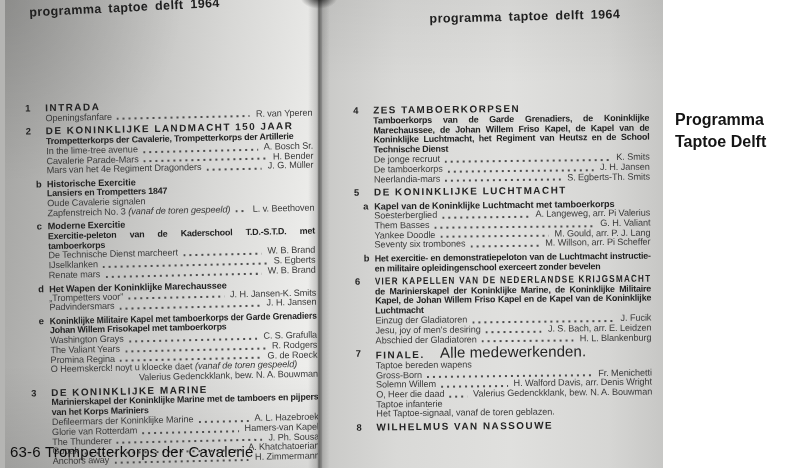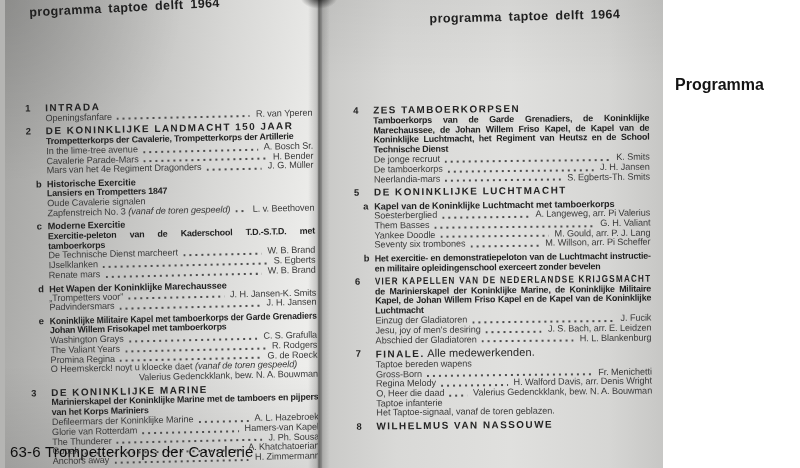--- a/index.html
+++ b/index.html
@@ -36,38 +36,38 @@
   .page-right .sections{margin-top:78px;}
 
   .section{display:flex;margin-bottom:3px;}
   .sec-num{flex:0 0 auto;width:20px;font-weight:bold;font-size:9.4px;line-height:10.2px;color:#232323;}
   .section.letter .sec-num{padding-left:9px;width:11px;}
   .sec-body{flex:1 1 auto;min-width:0;}
 
   .sec-title{font-weight:bold;font-size:9.2px;line-height:10.2px;color:#232323;letter-spacing:-0.1px;white-space:nowrap;}
   .sec-title.caps{font-size:9.9px;line-height:10.6px;letter-spacing:1.5px;}
   .sec-title.wrap{white-space:normal;text-align:justify;font-size:8.9px;letter-spacing:-0.2px;line-height:10px;}
-  .sec-title .suffix{font-weight:normal;letter-spacing:0.1px;font-size:11px;}
+  .sec-title .suffix{font-weight:normal;letter-spacing:0.1px;font-size:15px;margin-left:12px;}
   .sec-sub{font-weight:bold;font-size:8.9px;line-height:9.9px;color:#232323;letter-spacing:-0.18px;text-align:justify;}
 
   .item{display:flex;align-items:baseline;font-size:9.2px;line-height:9.7px;color:#3a3a3a;letter-spacing:-0.1px;}
   .item.nodots{justify-content:space-between;}
   .song .it{font-style:italic;}
   .dots{flex:1 1 8px;min-width:6px;height:2px;align-self:flex-end;margin:0 4px 2px 5px;
     background-image:radial-gradient(circle at 1px 1px,#4e4e4e 0.75px,rgba(0,0,0,0) 1.05px);
     background-size:6px 2px;background-repeat:repeat-x;}
   .composer{white-space:nowrap;padding-left:2px;}
   .fitline{transform-origin:0 50%;}
 
   
   .caption{position:absolute;left:10px;top:443px;z-index:5;font-size:15px;color:#000000;letter-spacing:0.2px;opacity:0.92;}
 
   
   .sidebar{position:absolute;left:663px;top:0;width:137px;height:468px;background:#ffffff;}
-  .sidebar-text{padding:74px 4px 0 12px;font-weight:bold;font-size:16px;line-height:22px;color:#141414;}
+  .sidebar-text{padding:109px 4px 0 12px;font-weight:bold;font-size:16px;line-height:22px;color:#141414;}
   .sidebar-text .line{white-space:nowrap;}
   .sidebar-text .gap{height:5px;}
 </style>
 </head>
 <body>
 
 <div class="root">
   <div class="photo">
     <div class="page page-left">
       <div class="page-inner">
@@ -315,21 +315,21 @@
                 <div class="sec-title caps fitline"><span>FINALE.</span><span class="suffix"> Alle medewerkenden.</span></div>
                 <div class="item">
                   <span class="song"><span>Taptoe bereden wapens</span></span>
                 </div>
                 <div class="item">
                   <span class="song"><span>Gross-Born</span></span>
                   <span class="dots"></span>
                   <span class="composer">Fr. Menichetti</span>
                 </div>
                 <div class="item">
-                  <span class="song"><span>Regina Melody</span></span>
+                  <span class="song"><span>Solemn Willem</span></span>
                   <span class="dots"></span>
                   <span class="composer">H. Walford Davis, arr. Denis Wright</span>
                 </div>
                 <div class="item">
                   <span class="song"><span>O, Heer die daad</span></span>
                   <span class="dots"></span>
                   <span class="composer">Valerius Gedenckklank, bew. N. A. Bouwman</span>
                 </div>
                 <div class="item">
                   <span class="song"><span>Taptoe infanterie</span></span>
@@ -349,17 +349,18 @@
       </div>
     </div>
     <div class="gutter"></div>
     <div class="gutter-notch"></div>
     <div class="caption">63-6 Trompetterkorps der Cavalerie</div>
   </div>
   <aside class="sidebar">
     <div class="sidebar-text">
       <div id="sidebar-title">
           <div class="line fitline">Programma</div>
+          <div class="line fitline">Taptoe Delft</div>
         </div>
       <div class="gap"></div>
     </div>
   </aside>
 </div>
 
 </body></html>

